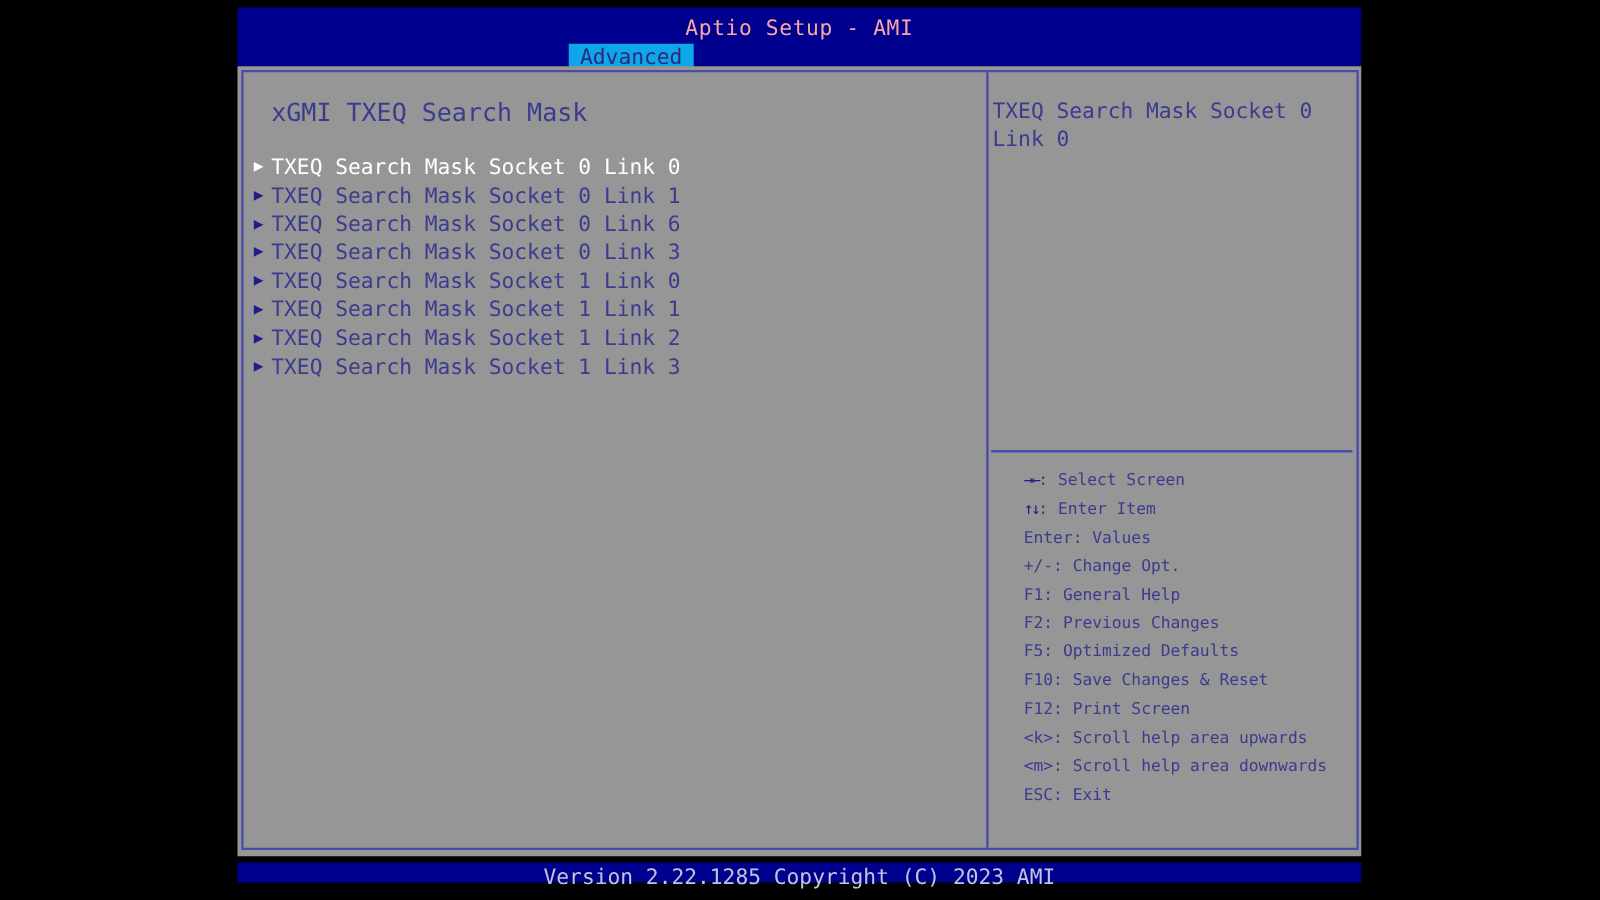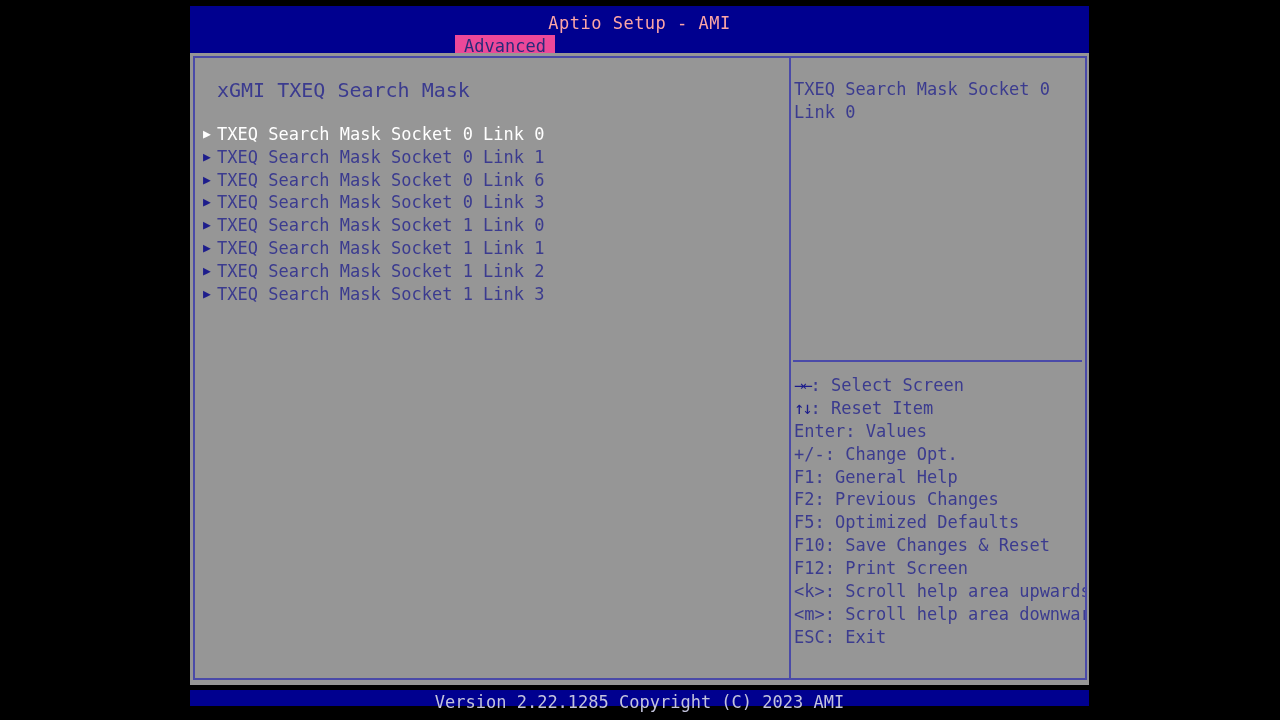--- a/index.html
+++ b/index.html
@@ -52,21 +52,21 @@
   .tab {
     position: absolute;
     top: 0;
     height: 22px;
     line-height: 22px;
     padding: 0 9px;
     font-size: 17px;
     white-space: pre;
   }
   .tab.active {
-    background: #ec4899;
+    background: #0ea5e9;
     color: #2a2a7a;
   }
 
   
   #frame-outer {
     position: absolute;
     left: 190px;
     top: 53px;
     width: 899px;
     height: 632px;
@@ -176,23 +176,24 @@
   }
   #hotkeys {
     position: absolute;
     left: 3px;
     top: 316px;
     width: 290px;
   }
   .hotkey-row {
     height: 22.9px;
     line-height: 22.9px;
-    font-size: 17px;
-    color: #3b3b8f;
-    white-space: pre;
+    font-size: 13px;
+    color: #3b3b8f;
+    white-space: pre;
+    margin-left: 25px;
   }
   .hotkey-row .keyglyph {
     display: inline-block;
     color: #1d1d8c;
     letter-spacing: -2px;
   }
 
   
   #footer {
     position: absolute;
@@ -242,21 +243,21 @@
       </div>
   </div>
 
   <div id="v-divider"></div>
 
   <div id="right-pane">
     <div id="help-text">TXEQ Search Mask Socket 0 Link 0</div>
     <div id="h-divider"></div>
     <div id="hotkeys">
         <div class="hotkey-row"><span class="keyglyph">→←</span><span>: Select Screen</span></div>
-        <div class="hotkey-row"><span class="keyglyph">↑↓</span><span>: Reset Item</span></div>
+        <div class="hotkey-row"><span class="keyglyph">↑↓</span><span>: Enter Item</span></div>
         <div class="hotkey-row"><span>Enter: Values</span></div>
         <div class="hotkey-row"><span>+/-: Change Opt.</span></div>
         <div class="hotkey-row"><span>F1: General Help</span></div>
         <div class="hotkey-row"><span>F2: Previous Changes</span></div>
         <div class="hotkey-row"><span>F5: Optimized Defaults</span></div>
         <div class="hotkey-row"><span>F10: Save Changes &amp; Reset</span></div>
         <div class="hotkey-row"><span>F12: Print Screen</span></div>
         <div class="hotkey-row"><span>&lt;k&gt;: Scroll help area upwards</span></div>
         <div class="hotkey-row"><span>&lt;m&gt;: Scroll help area downwards</span></div>
         <div class="hotkey-row"><span>ESC: Exit</span></div>

